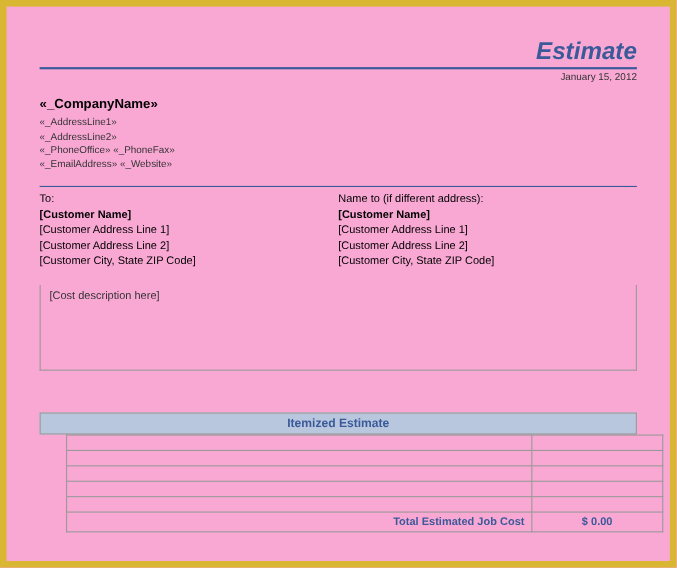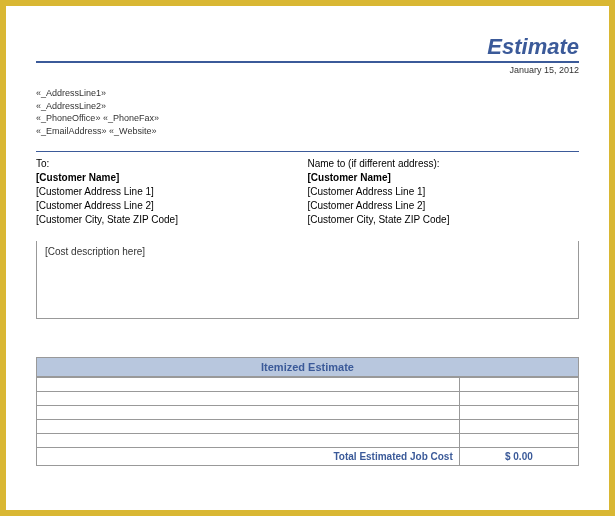--- a/index.html
+++ b/index.html
@@ -6,21 +6,21 @@
     body {
       width: 615px;
       height: 516px;
       background: #d9b733;
       padding: 6px;
       font-family: 'Trebuchet MS', Arial, sans-serif;
     }
     .page {
       width: 100%;
       height: 100%;
-      background: #ffffff;
+      background: #f9a8d4;
       padding: 28px 30px 0 30px;
       overflow: hidden;
       position: relative;
     }
     .header-title {
       text-align: right;
       font-size: 22px;
       font-style: italic;
       font-weight: bold;
       color: #3b5a99;
@@ -85,20 +85,21 @@
       border-top: none;
       height: 78px;
       padding: 5px 8px;
       font-size: 10px;
       color: #333;
     }
     .spacer { height: 38px; }
     .estimate-table {
       width: 100%;
       border-collapse: collapse;
+      margin-left: 24px;
     }
     .estimate-table td {
       border: 1px solid #999;
       height: 14px;
       font-size: 9px;
     }
     .col-desc { width: 78%; }
     .col-amt { width: 22%; }
     .total-row td {
       font-size: 10px;
@@ -111,20 +112,21 @@
   </style>
 </head>
 <body>
 
 <div class="page">
 
   <div class="header-title">Estimate</div>
   <div class="header-date">January 15, 2012</div>
 
   <div class="company-block">
+    <div class="company-name">«_CompanyName»</div>
     <div class="company-line">«_AddressLine1»</div>
     <div class="company-line">«_AddressLine2»</div>
     <div class="company-line">«_PhoneOffice» «_PhoneFax»</div>
     <div class="company-line">«_EmailAddress» «_Website»</div>
   </div>
 
   <hr class="divider">
 
   <div class="address-row">
     <div class="address-col">

